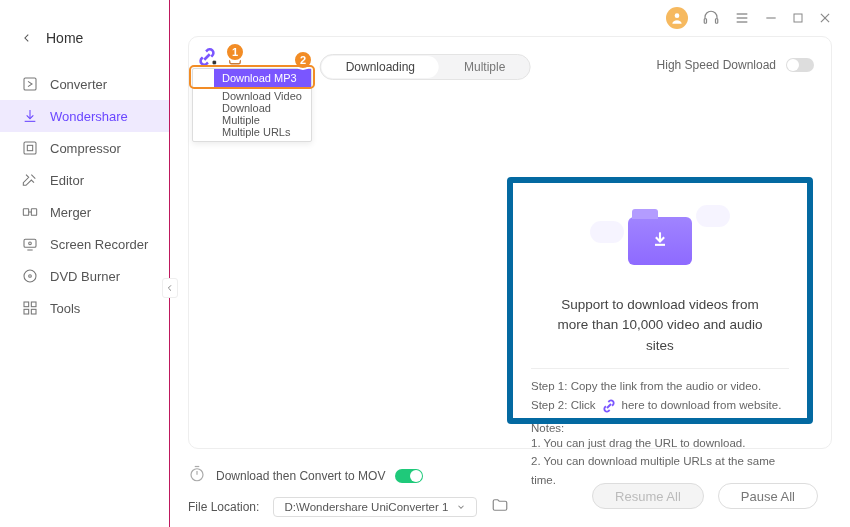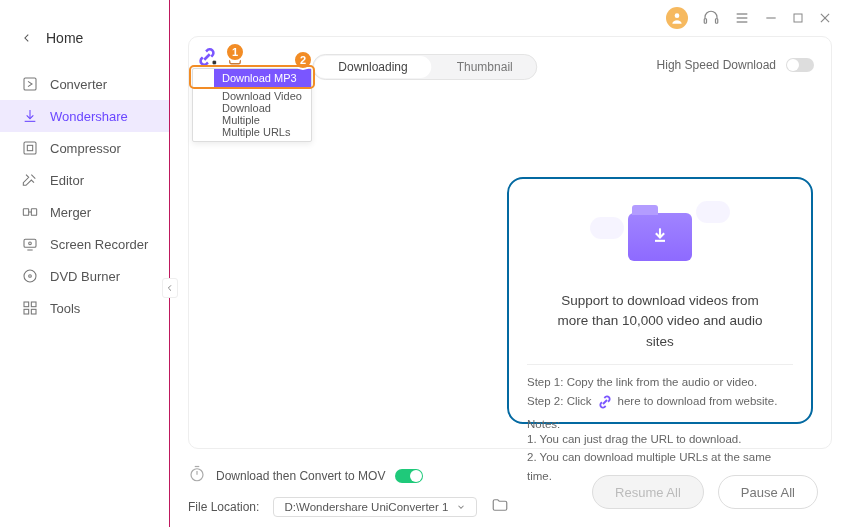--- a/index.html
+++ b/index.html
@@ -39,21 +39,21 @@
 .icon-link, .icon-paste { width: 22px; height: 22px; display: flex; align-items: center; justify-content: center; cursor: pointer; }
 .badge { position: absolute; width: 20px; height: 20px; border-radius: 50%; background: #f28c25; border: 2px solid #fff; color: #fff; font-size: 11px; font-weight: bold; display: flex; align-items: center; justify-content: center; z-index: 5; }
 .badge1 { left: 225px; top: 42px; }
 .badge2 { left: 293px; top: 50px; }
 
 .dropdown { position: absolute; left: 192px; top: 68px; width: 120px; background: #fff; border: 1px solid #ddd; border-radius: 2px; box-shadow: 0 2px 6px rgba(0,0,0,.08); z-index: 4; }
 .dropdown .ditem { height: 18px; padding: 0 8px; font-size: 11px; color: #555; display: flex; align-items: center; cursor: pointer; margin-left: 21px; }
 .dropdown .ditem.selected { background: #7a56ff; color: #fff; }
 .dropdown-outline { position: absolute; left: 189px; top: 65px; width: 126px; height: 24px; border: 2px solid #f28c25; border-radius: 5px; z-index: 6; pointer-events: none; }
 
-.illus-card { position: absolute; left: 318px; right: 18px; top: 140px; bottom: 24px; border: 2px solid #0369a1; border-radius: 16px; padding: 14px 18px 10px; }
+.illus-card { position: absolute; left: 318px; right: 18px; top: 140px; bottom: 24px; border: 6px solid #0369a1; border-radius: 4px; padding: 14px 18px 10px; }
 .illus-folder { width: 100%; display: flex; justify-content: center; align-items: center; height: 88px; position: relative; }
 .folder { width: 64px; height: 48px; background: linear-gradient(#a084ff,#8e6aff); border-radius: 6px; position: relative; display: flex; align-items: center; justify-content: center; }
 .folder::before { content: ""; position: absolute; top: -8px; left: 4px; width: 26px; height: 10px; background: #b39cff; border-radius: 3px 3px 0 0; }
 .cloud1, .cloud2 { position: absolute; width: 34px; height: 22px; background: #f0ecff; border-radius: 11px; opacity: .6; }
 .cloud1 { left: calc(50% - 70px); top: 24px; }
 .cloud2 { left: calc(50% + 36px); top: 8px; }
 .dl-arrow { color: #fff; }
 
 .support-text { text-align: center; font-size: 13.5px; color: #444; padding: 10px 24px 12px; line-height: 1.5; }
 .divider { border-top: 1px solid #eee; margin: 0 0 8px; }
@@ -63,21 +63,21 @@
 .notes { font-size: 11.5px; color: #666; line-height: 1.6; }
 
 .bottom-bar { position: absolute; left: 188px; right: 18px; bottom: 10px; }
 .convert-row { display: flex; align-items: center; gap: 10px; margin-bottom: 10px; font-size: 12px; color: #555; }
 .timer-icon { color: #999; }
 .file-row { display: flex; align-items: center; gap: 14px; font-size: 12px; color: #555; }
 .file-select { border: 1px solid #ddd; border-radius: 4px; padding: 3px 10px; display: flex; align-items: center; gap: 8px; font-size: 11.5px; color: #555; cursor: pointer; }
 .folder-open { color: #888; cursor: pointer; }
 
 .bottom-buttons { position: absolute; right: 32px; bottom: 18px; display: flex; gap: 14px; }
-.pill-btn { border: 1px solid #ddd; border-radius: 18px; height: 34px; padding: 0 22px; font-size: 13px; color: #777; background: #fff; cursor: pointer; }
+.pill-btn { border: 1px solid #ddd; border-radius: 18px; height: 26px; padding: 0 22px; font-size: 13px; color: #777; background: #fff; cursor: pointer; }
 .pill-btn.disabled { background: #f4f4f4; color: #bbb; cursor: default; }
 </style>
 </head>
 <body>
 
 <div class="titlebar">
   <div class="avatar">
     <svg width="14" height="14" viewBox="0 0 24 24" fill="#fff">
         <circle cx="12" cy="8" r="4"></circle>
         <path d="M4 22c0-4 4-6 8-6s8 2 8 6"></path>
@@ -228,21 +228,21 @@
       </div>
       <div class="notes-head">Notes:</div>
       <div class="notes">1. You can just drag the URL to download.</div>
       <div class="notes">2. You can download multiple URLs at the same time.</div>
     </div>
   </div>
 </div>
 
 <div class="tabs-row">
   <div class="tab active">Downloading</div>
-  <div class="tab">Thumbnail</div>
+  <div class="tab">Multiple</div>
 </div>
 
 <div class="hsd">
   <span>High Speed Download</span>
   <span class="toggle off"></span>
 </div>
 
 <div class="toolbar-icons">
   <span class="icon-link">
     <svg width="22" height="22" viewBox="0 0 24 24" fill="none" stroke="#7a56ff" stroke-width="2.8">

